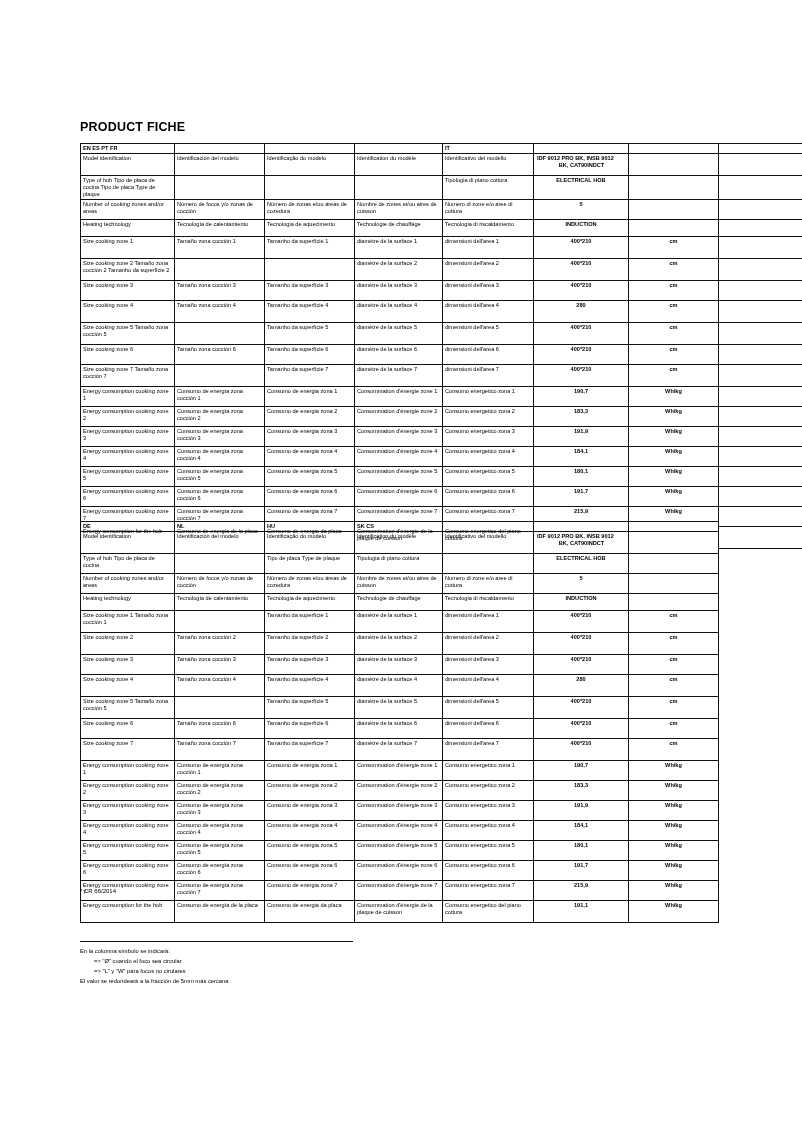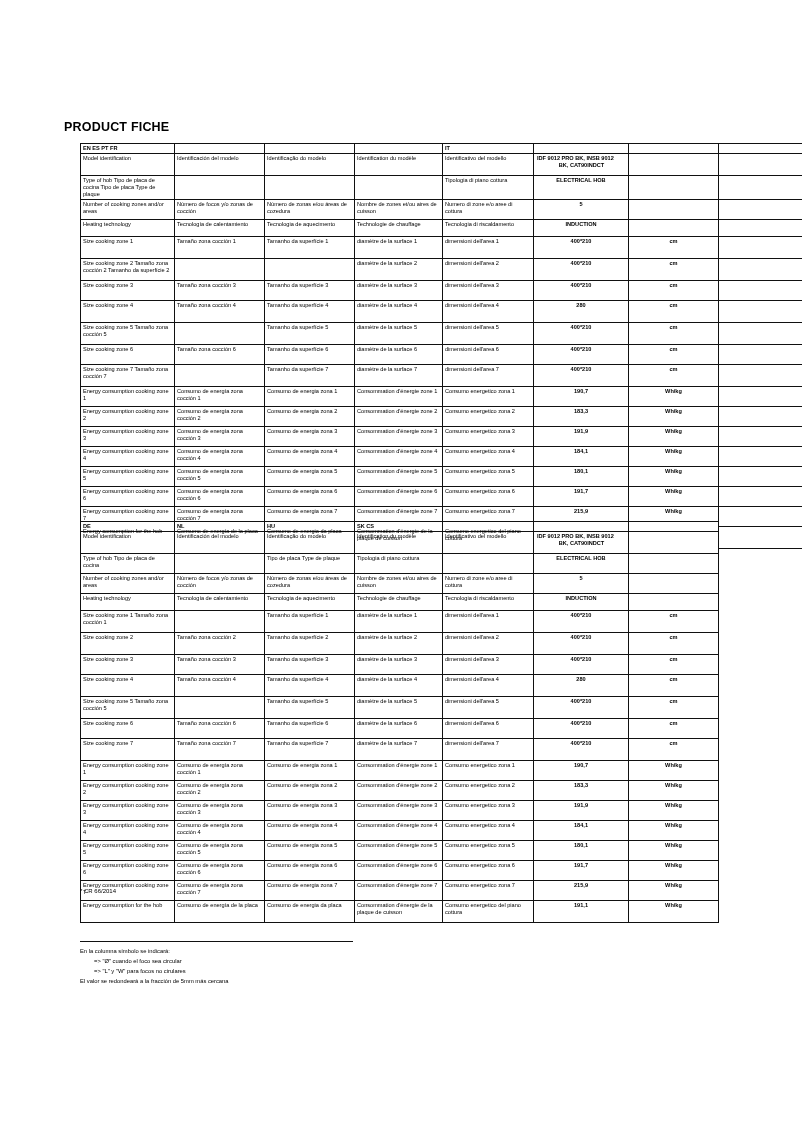--- a/index.html
+++ b/index.html
@@ -19,21 +19,21 @@
   .page {
     position: absolute;
     left: 0; top: 0;
     width: 802px;
     height: 1137px;
     background: #fff;
   }
 
   .title {
     position: absolute;
-    left: 64px;
+    left: 80px;
     top: 120px;
     font-size: 12.5px;
     font-weight: bold;
     letter-spacing: 0.2px;
   }
 
   table.fiche {
     position: absolute;
     border-collapse: collapse;
     table-layout: fixed;

